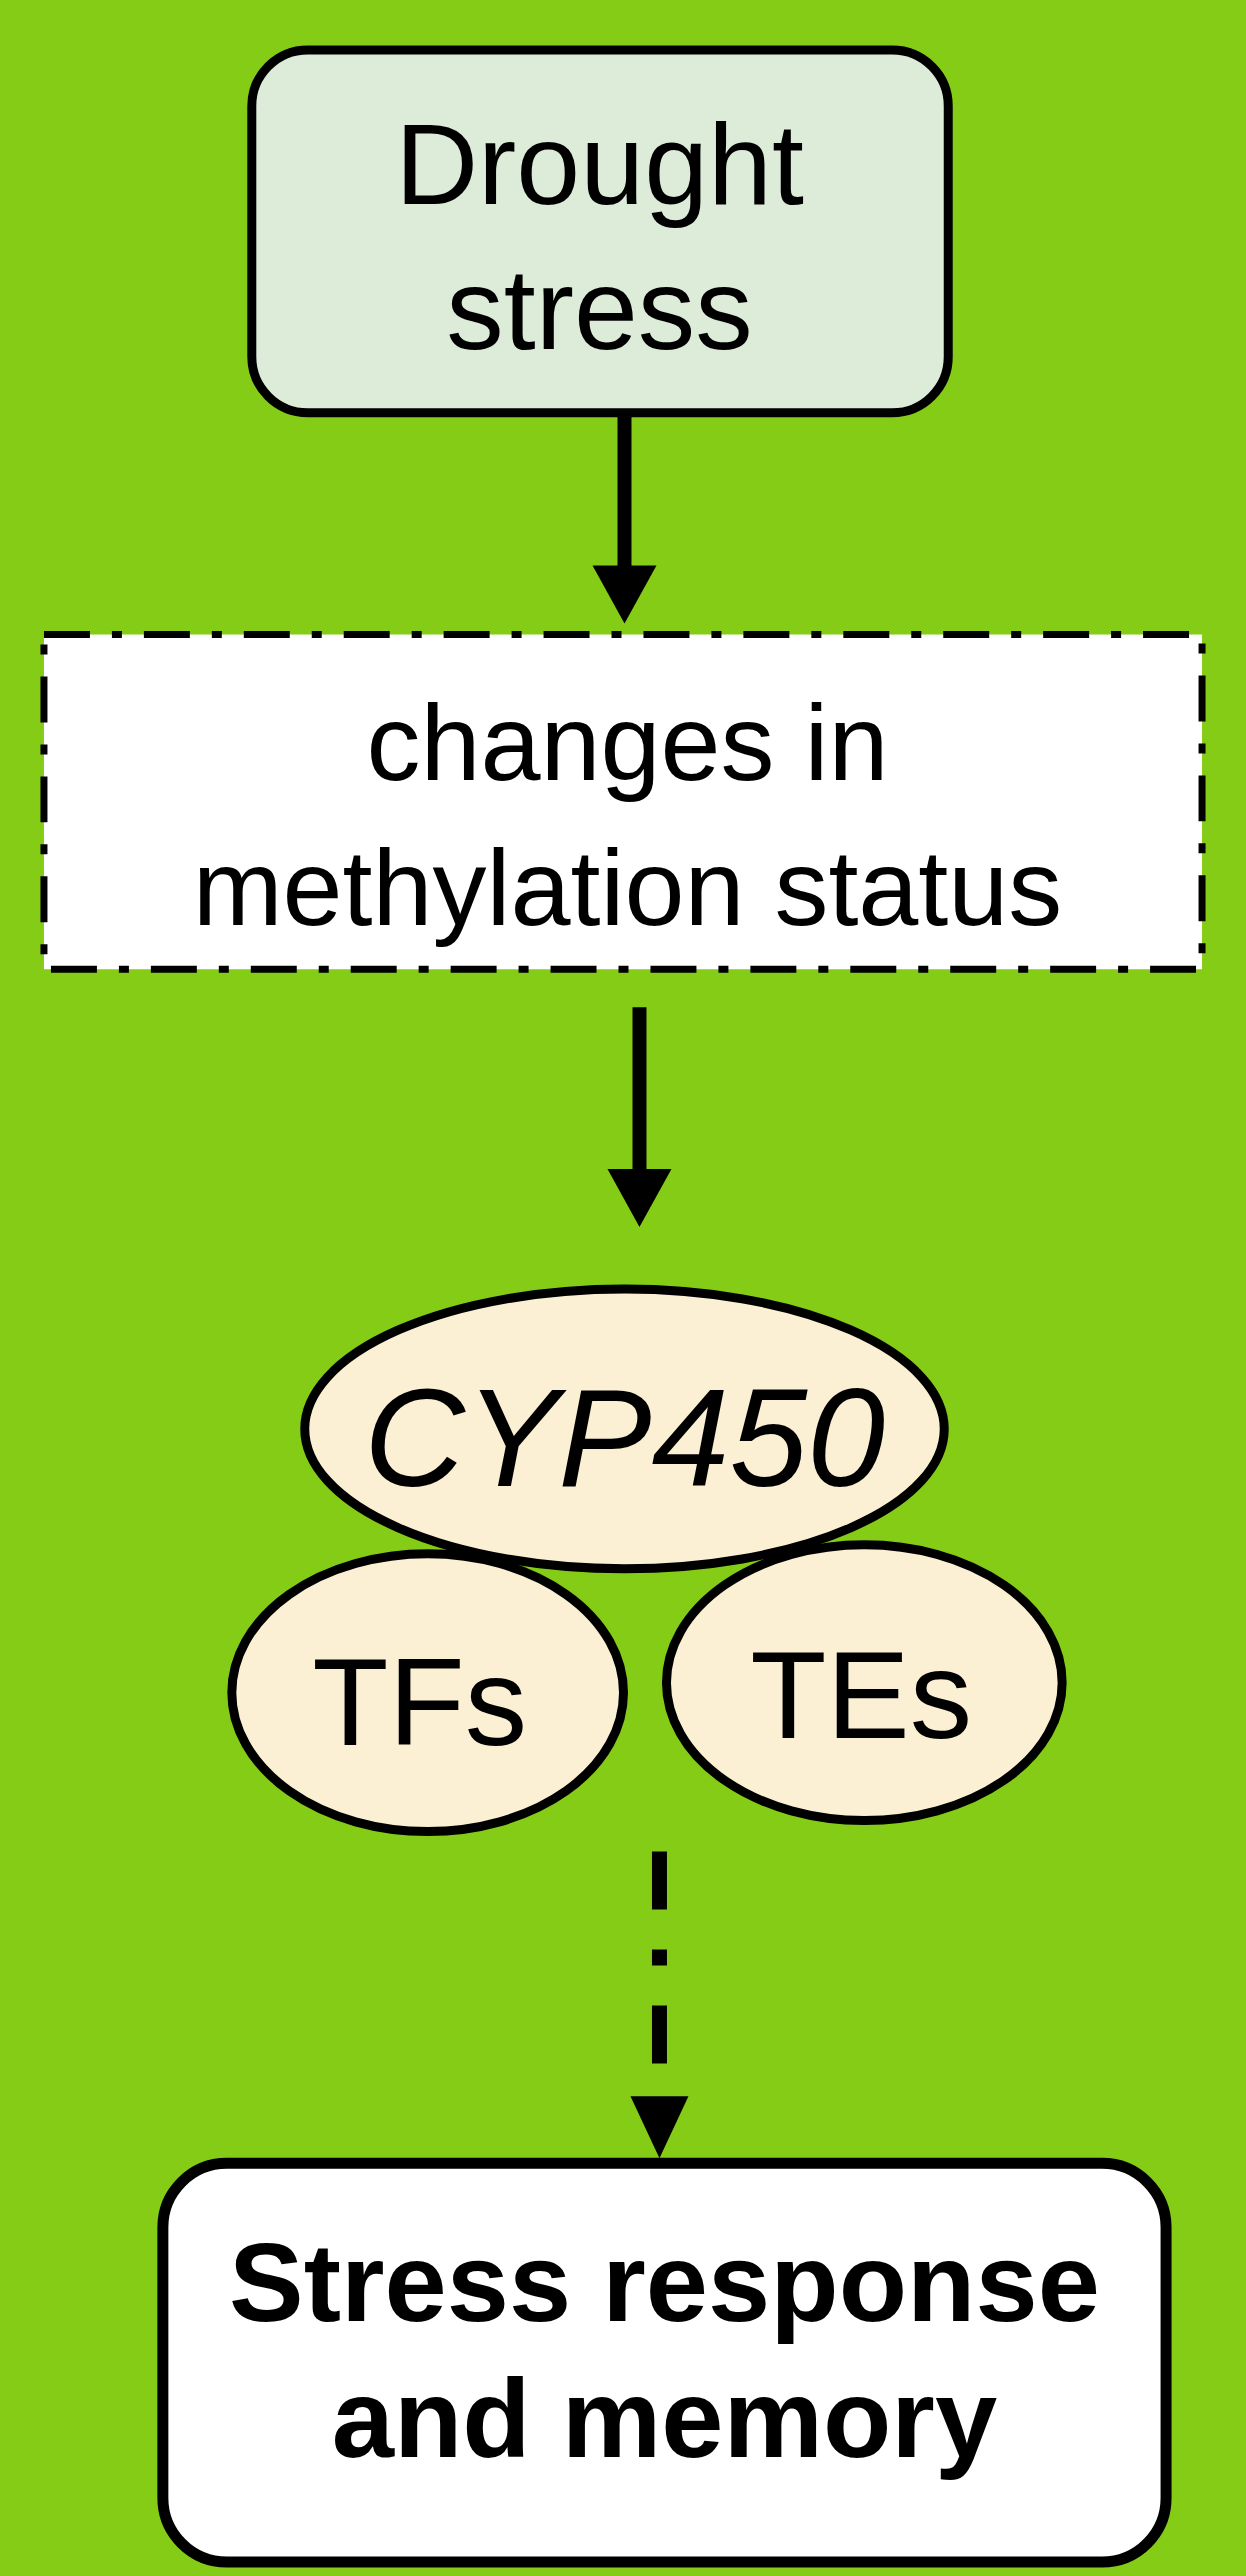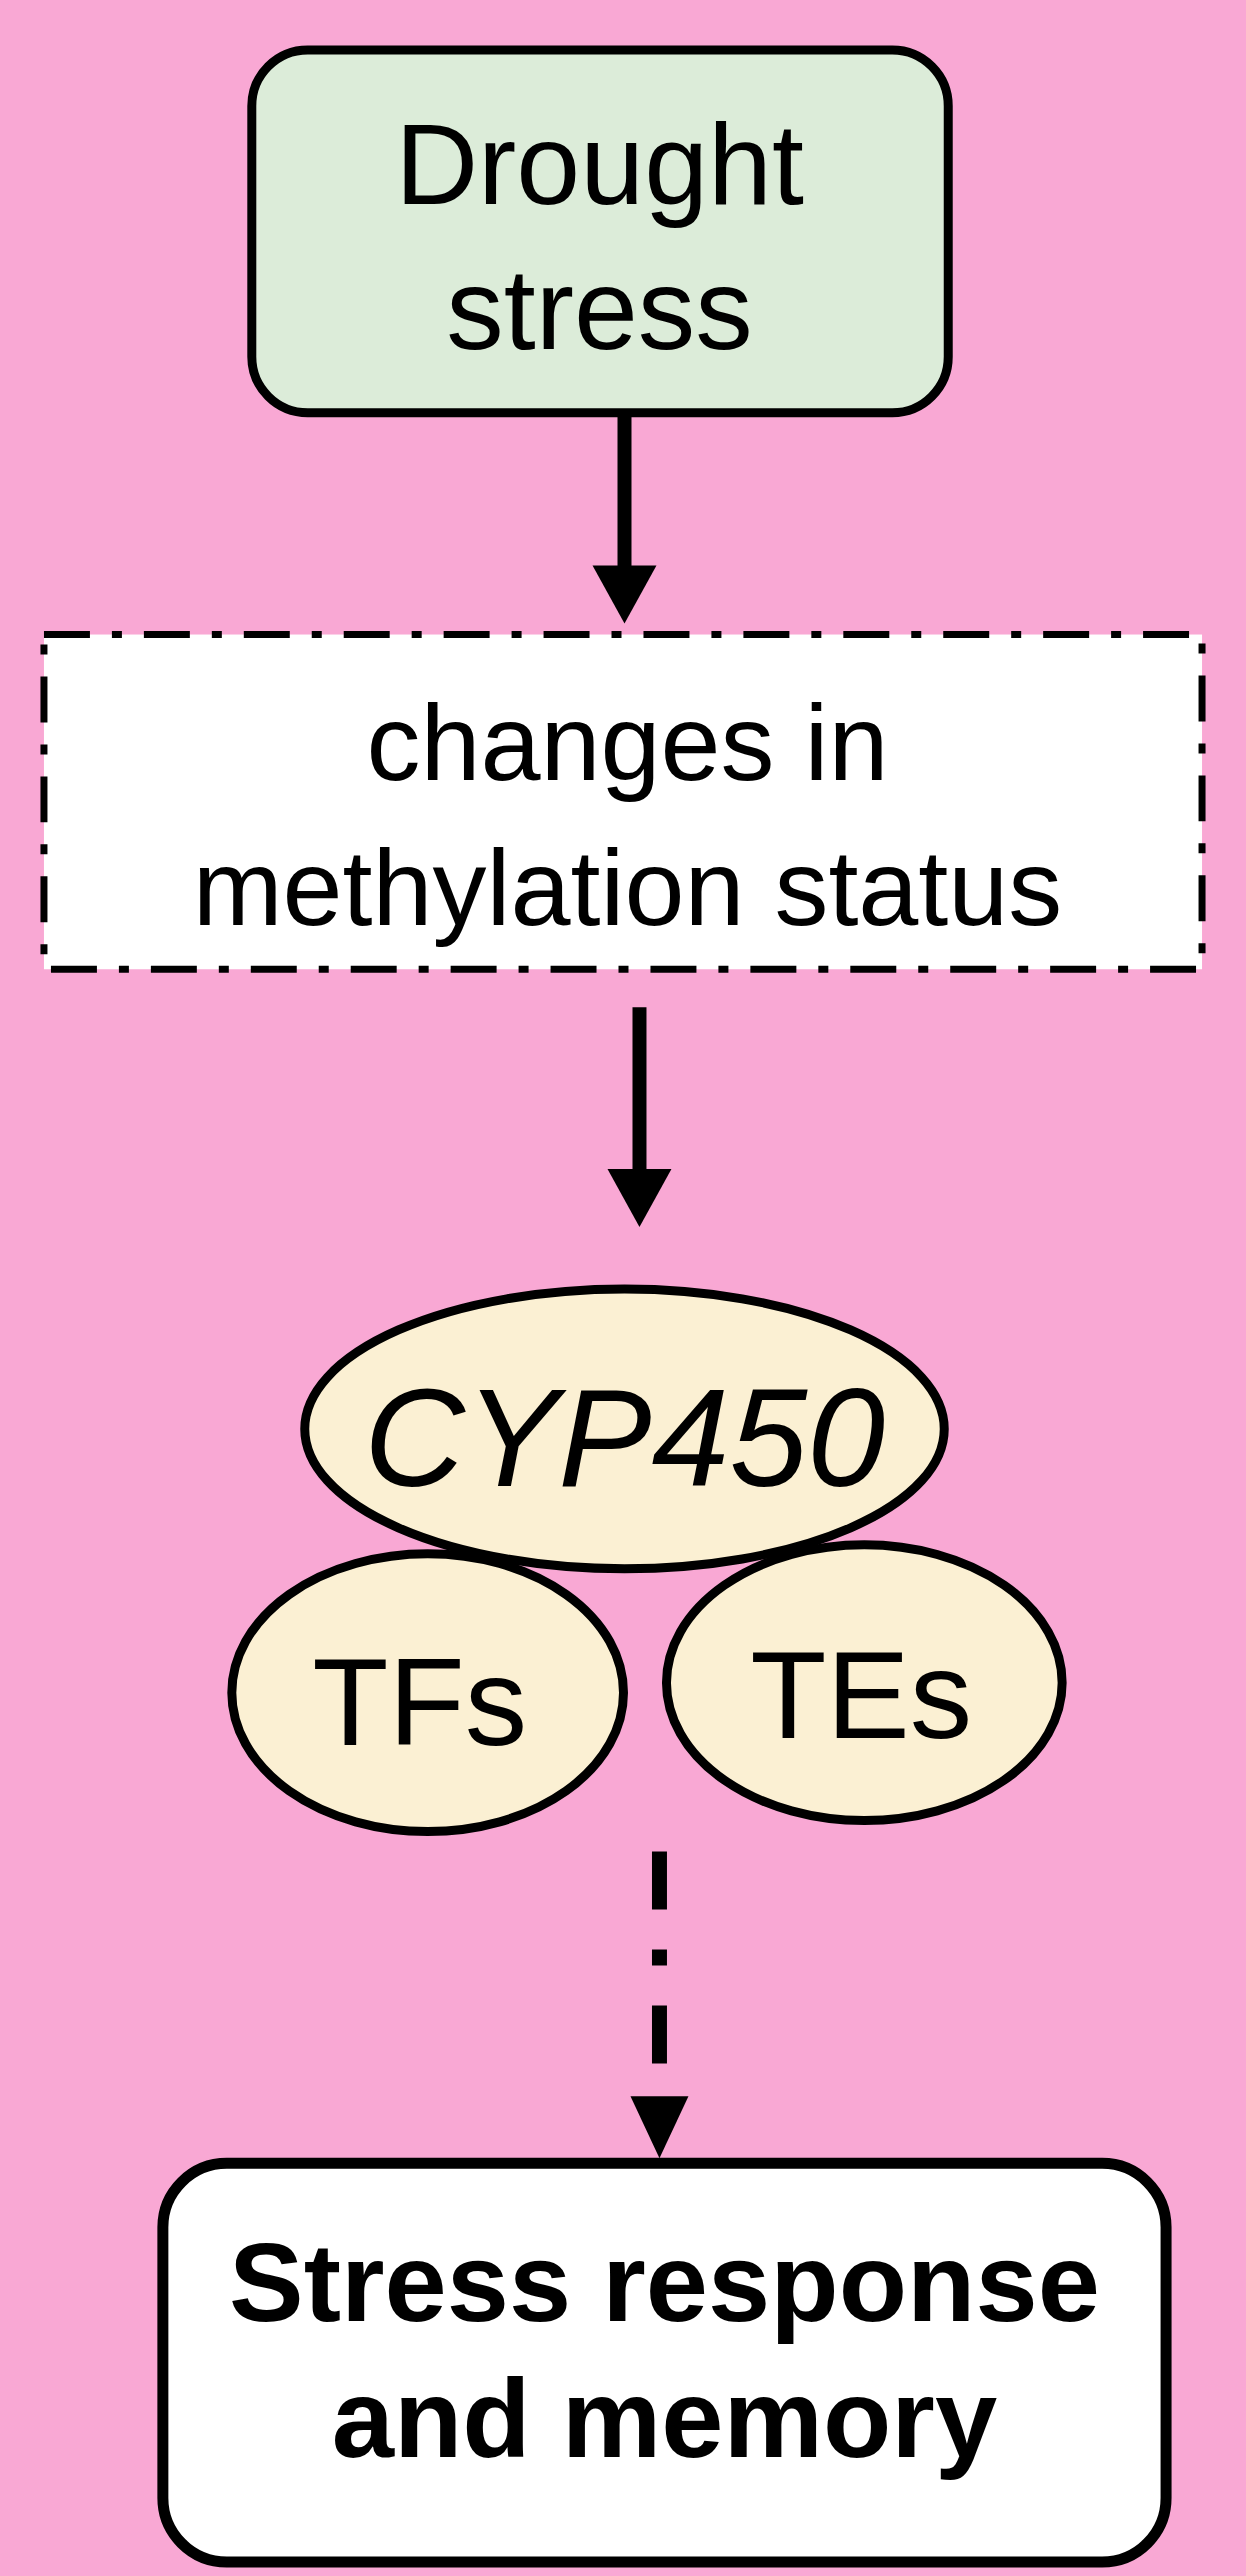--- a/index.html
+++ b/index.html
@@ -4,21 +4,21 @@
 <style>
   html, body {
     margin: 0;
     padding: 0;
     background: #ffffff;
   }
   .canvas {
     position: relative;
     width: 1246px;
     height: 2576px;
-    background: #f9a8d4;
+    background: #84cc16;
     overflow: hidden;
   }
   .canvas svg {
     display: block;
     width: 1246px;
     height: 2576px;
   }
   text {
     font-family: "Liberation Sans", "DejaVu Sans", sans-serif;
     fill: #000000;

